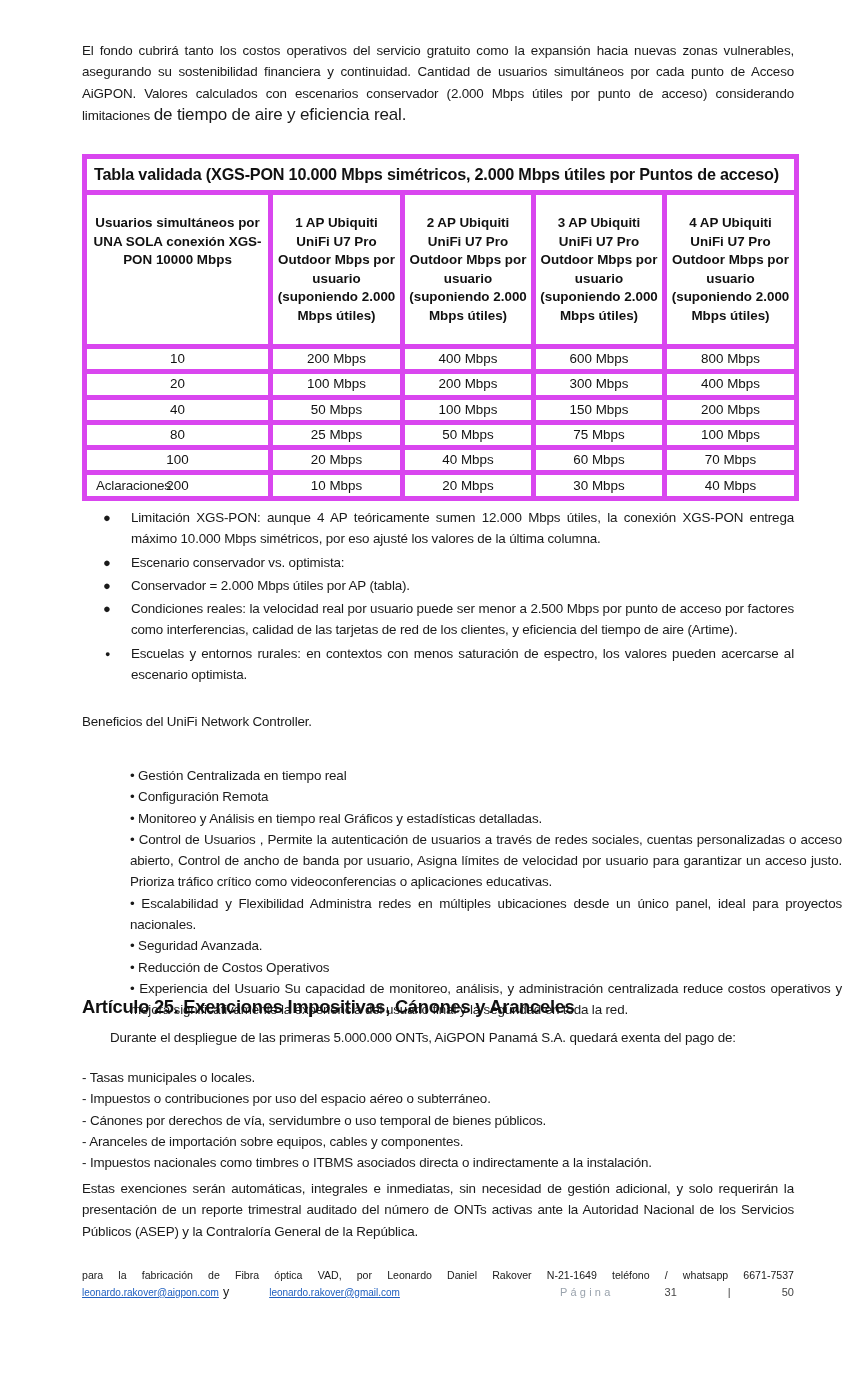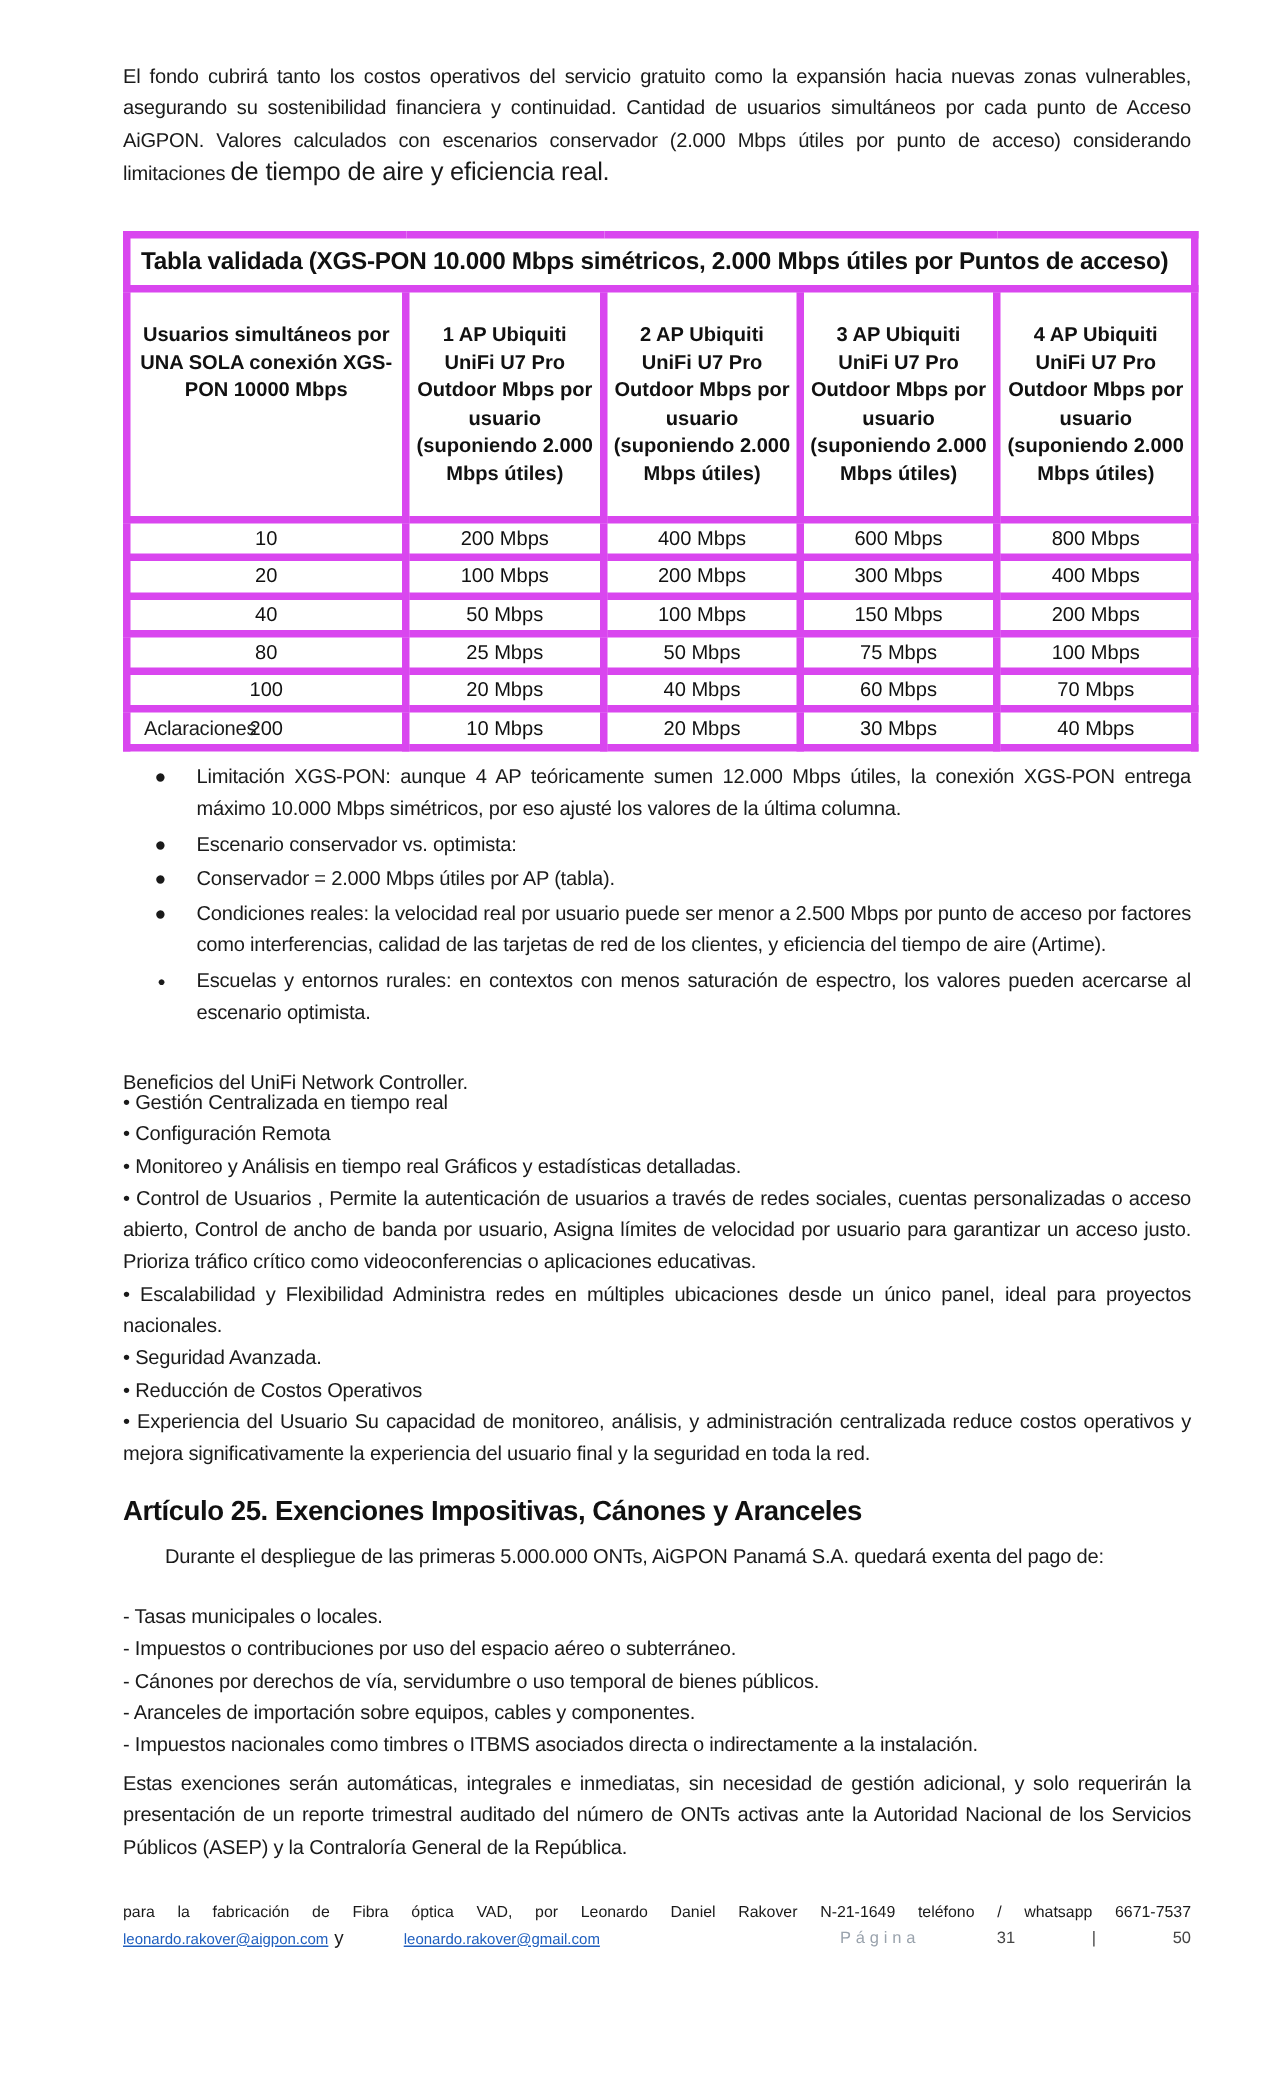--- a/index.html
+++ b/index.html
@@ -140,21 +140,21 @@
       <span>Condiciones reales: la velocidad real por usuario puede ser menor a 2.500 Mbps por punto de acceso por factores como interferencias, calidad de las tarjetas de red de los clientes, y eficiencia del tiempo de aire (Artime).</span>
     </div>
     <div class="item">
       <span class="dot small">●</span>
       <span>Escuelas y entornos rurales: en contextos con menos saturación de espectro, los valores pueden acercarse al escenario optimista.</span>
     </div>
   </div>
 
   <div class="p left" style="top:711px;">Beneficios del UniFi Network Controller.</div>
 
-  <div class="p" style="top:724px;">
+  <div class="p" style="top:765px;margin-left:48px;">
     <div>• Gestión Centralizada en tiempo real</div>
     <div>• Configuración Remota</div>
     <div>• Monitoreo y Análisis en tiempo real Gráficos y estadísticas detalladas.</div>
     <div>• Control de Usuarios , Permite la autenticación de usuarios a través de redes sociales, cuentas personalizadas o acceso abierto, Control de ancho de banda por usuario, Asigna límites de velocidad por usuario para garantizar un acceso justo. Prioriza tráfico crítico como videoconferencias o aplicaciones educativas.</div>
     <div>• Escalabilidad y Flexibilidad Administra redes en múltiples ubicaciones desde un único panel, ideal para proyectos nacionales.</div>
     <div>• Seguridad Avanzada.</div>
     <div>• Reducción de Costos Operativos</div>
     <div>• Experiencia del Usuario  Su capacidad de monitoreo, análisis, y administración centralizada reduce costos operativos y mejora significativamente la experiencia del usuario final y la seguridad en toda la red.</div>
   </div>
 

